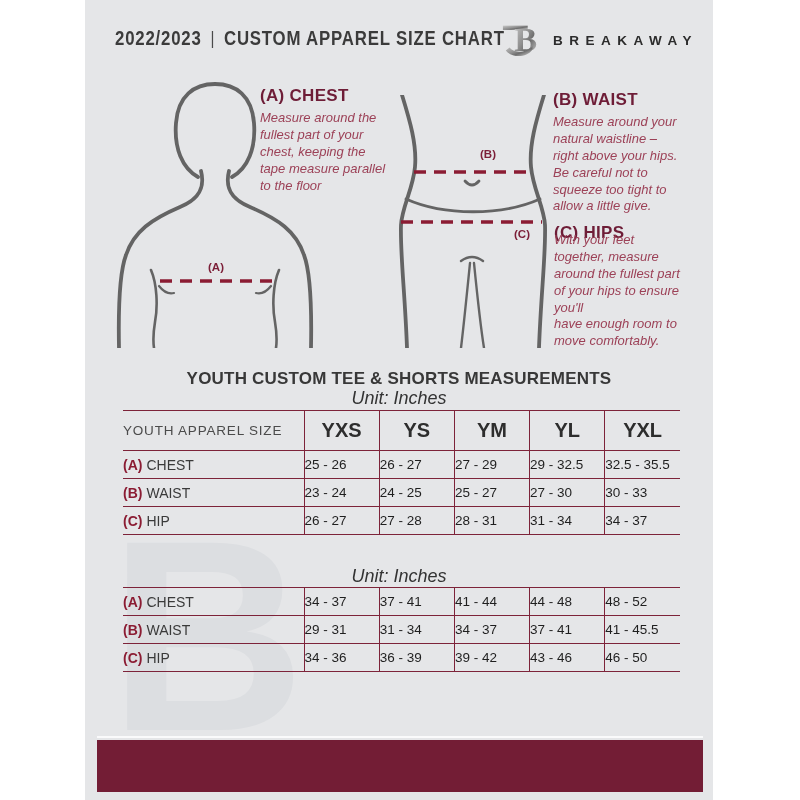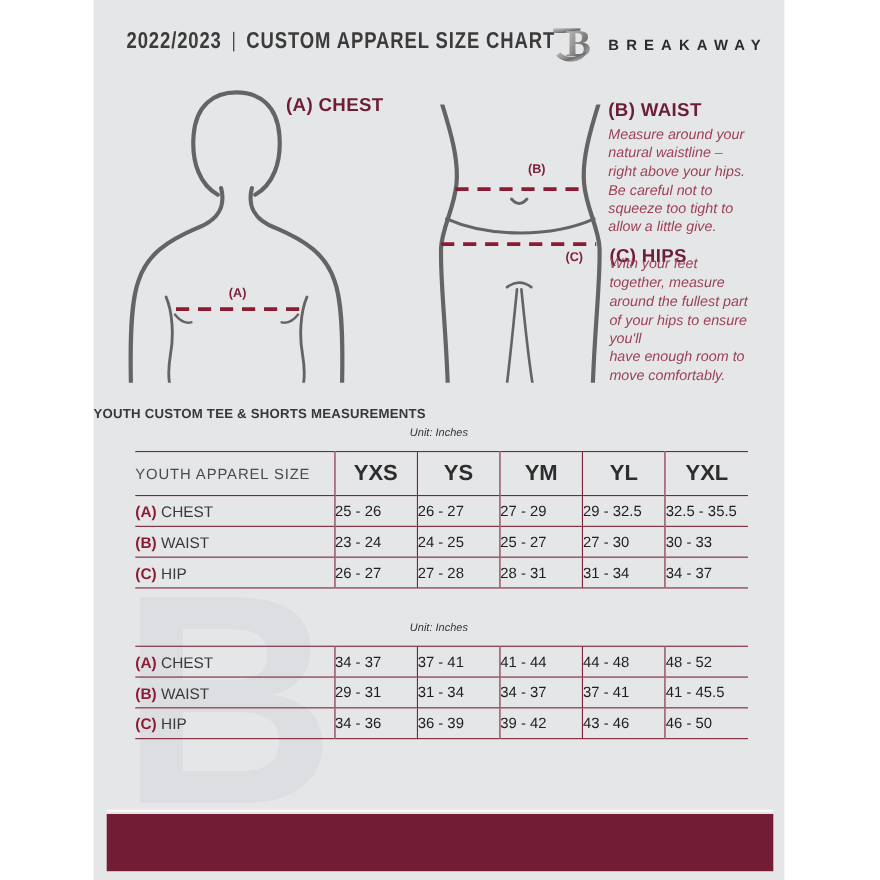--- a/index.html
+++ b/index.html
@@ -23,24 +23,24 @@
   
   .fig { position:absolute; }
   .fig-label { position:absolute; font-size:11.5px; font-weight:bold; color:#7c1f38; width:30px; text-align:center; }
 
   
   .guide-head { position:absolute; font-size:17px; font-weight:bold; color:#6e1d37; letter-spacing:0.3px; }
   .guide-text { position:absolute; font-size:13px; font-style:italic; color:#9c4157; line-height:1.3;
                 white-space:pre-line; }
 
   
-  .sec-title { position:absolute; left:0; width:100%; text-align:left; font-weight:bold;
-               font-size:12px; color:#383838; letter-spacing:0.2px; }
+  .sec-title { position:absolute; left:0; width:100%; text-align:center; font-weight:bold;
+               font-size:17px; color:#383838; letter-spacing:0.2px; }
   .sec-unit  { position:absolute; left:0; width:100%; text-align:center; font-style:italic;
-               font-size:10px; color:#333333; }
+               font-size:18px; color:#333333; }
 
   
   .size-table { position:absolute; left:38px; width:557px; border-collapse:collapse; table-layout:fixed; }
   .size-table th, .size-table td { border-left:1.5px solid #7d2339; padding:0; }
   .size-table th:first-child, .size-table td:first-child { border-left:none;margin-left:16px; }
   .size-table tr { border-top:1.5px solid #7d2339; }
   .size-table tr.last { border-bottom:1.5px solid #7d2339; }
   .size-table tr.head-row { height:40px; }
   .size-table tr.data-row { height:28px; }
   .head-label { text-align:left; padding-left:10px; font-weight:normal; font-size:13.5px;
@@ -103,20 +103,25 @@
       <path stroke-width="2.4" d="M 73,166 Q 84,158 95,166"></path>
       <path stroke-width="2.4" d="M 82,168 C 79,198 76,228 73,253"></path>
       <path stroke-width="2.4" d="M 86,168 C 89,198 92,228 96,253"></path>
       <path stroke="#8b1c33" stroke-width="3.4" stroke-dasharray="12 8" stroke-linecap="butt" d="M 26,77 L 144,77"></path>
       <path stroke="#8b1c33" stroke-width="3.4" stroke-dasharray="12 8" stroke-linecap="butt" d="M 13,127 L 154,127"></path>
     </svg>
     <div class="fig-label" style="left:388px; top:148px;">(B)</div>
     <div class="fig-label" style="left:422px; top:228px;">(C)</div>
 
     <div class="guide-head" style="left:175px; top:86px;">(A) CHEST</div>
+    <div class="guide-text" style="left:175px; top:110px; width:155px;">Measure around the
+fullest part of your
+chest, keeping the
+tape measure parallel
+to the floor</div>
 
     <div class="guide-head" style="left:468px; top:90px;">(B) WAIST</div>
     <div class="guide-text" style="left:468px; top:114px; width:145px;">Measure around your
 natural waistline –
 right above your hips.
 Be careful not to
 squeeze too tight to
 allow a little give.</div>
 
     <div class="guide-head" style="left:469px; top:223px;">(C) HIPS</div>

